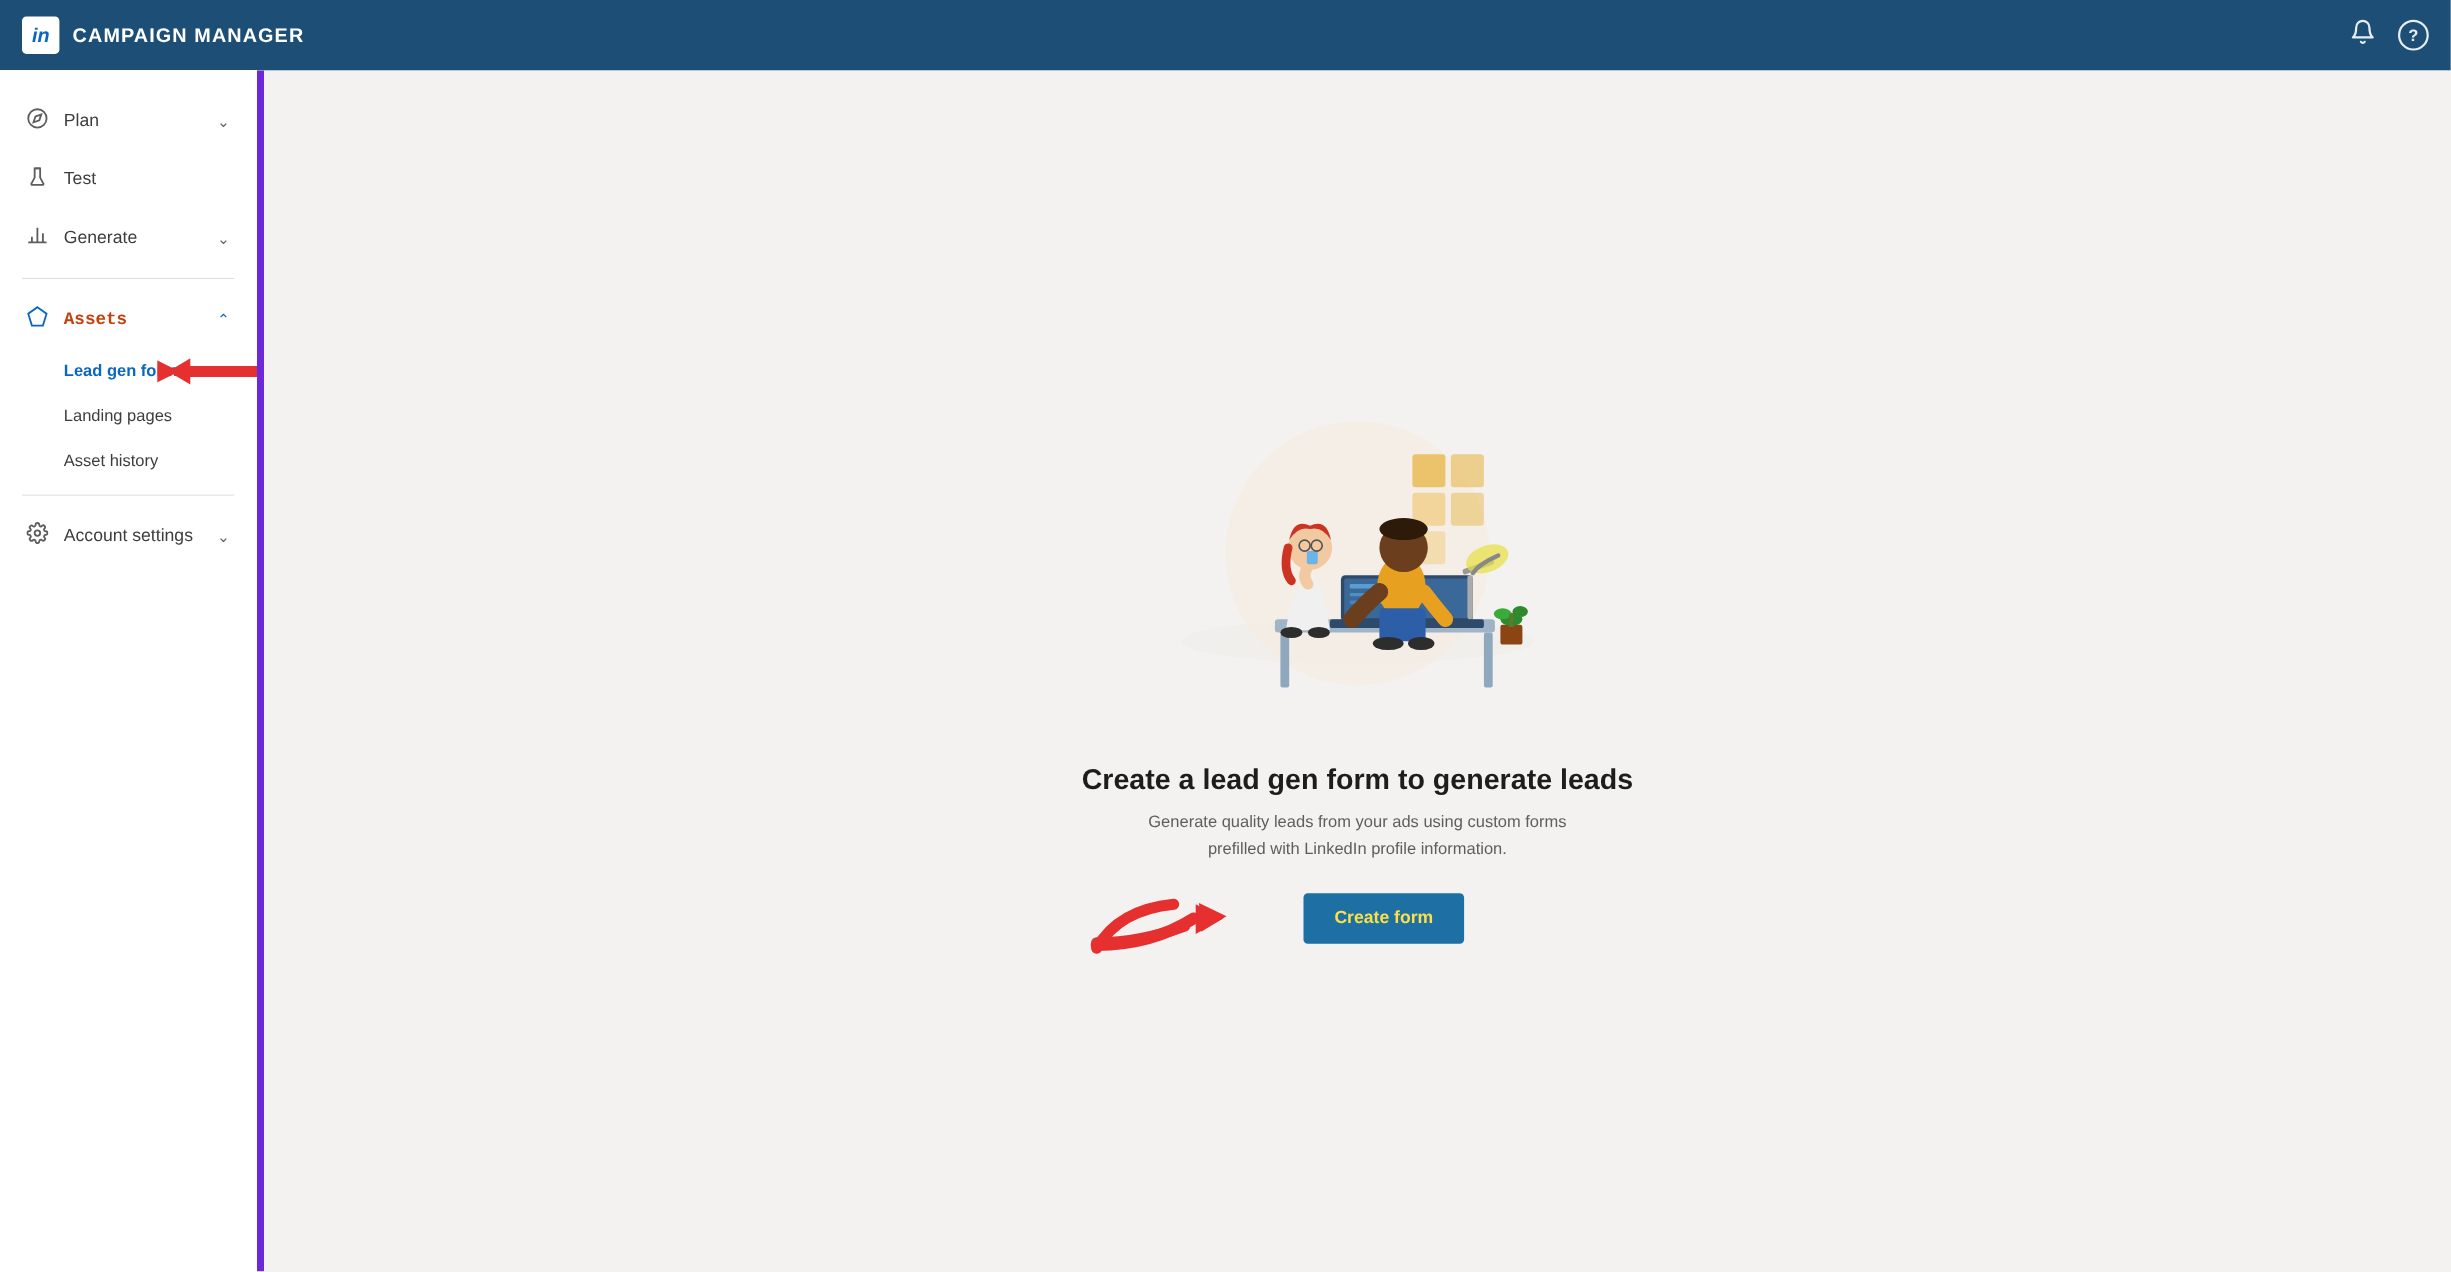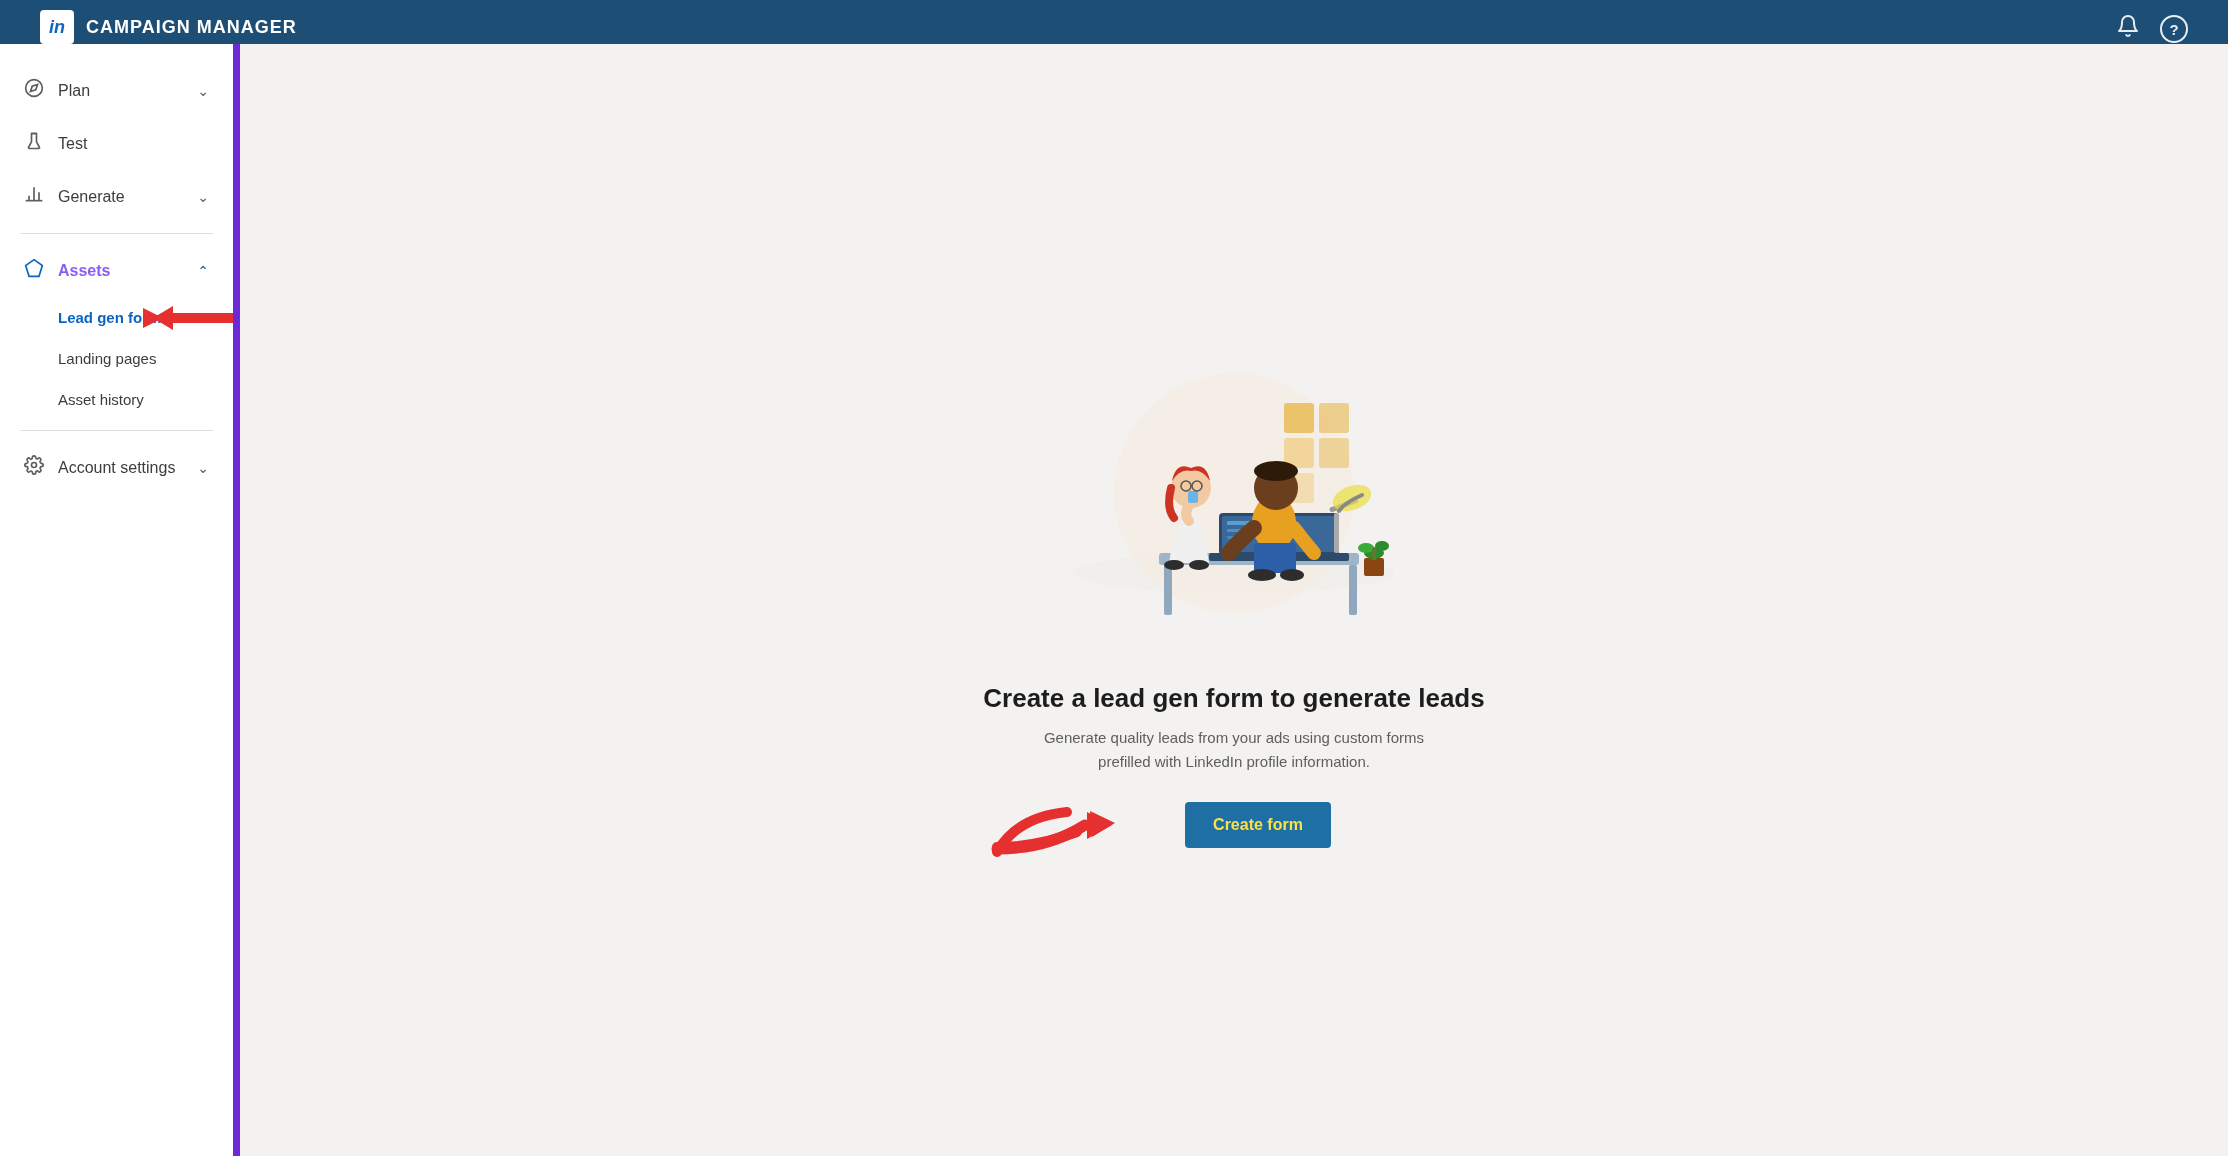--- a/index.html
+++ b/index.html
@@ -1,25 +1,25 @@
 <!DOCTYPE html>
 <html><head>
   <meta charset="utf-8">
   <style>
     * { box-sizing: border-box; margin: 0; padding: 0; }
     body { font-family: -apple-system, BlinkMacSystemFont, 'Segoe UI', Arial, sans-serif; background: #f3f2f0; display: flex; flex-direction: column; height: 100vh; overflow: hidden; }
 
     
     .header {
       background: #1d4f76;
-      height: 44px;
-      display: flex;
-      align-items: flex-end;
+      height: 64px;
+      display: flex;
+      align-items: center;
       justify-content: space-between;
-      padding: 0 40px;
+      padding: 0 20px;
       flex-shrink: 0;
     }
     .header-left { display: flex; align-items: center; gap: 12px; }
     .linkedin-logo {
       background: white;
       color: #0a66c2;
       font-weight: 900;
       font-size: 18px;
       width: 34px;
       height: 34px;
@@ -197,21 +197,21 @@
 
     <hr class="sidebar-divider">
 
     <div class="sidebar-item active">
       <div class="item-left">
         <span class="item-icon" style="color:#0a66c2;">
           <svg width="20" height="20" viewBox="0 0 24 24" fill="none" stroke="#0a66c2" stroke-width="2">
             <polygon points="12 2 22 9 18 22 6 22 2 9 12 2"></polygon>
           </svg>
         </span>
-        <span class="item-label" style="color:#8b5cf6;">Assets</span>
+        <span class="item-label" style="color:#c2410c;font-family:Liberation Mono, monospace;">Assets</span>
       </div>
       <span class="chevron" style="color:#0a66c2;">⌃</span>
     </div>
 
     <div style="position:relative;">
       <div class="sidebar-subitem active">Lead gen forms</div>
 
       <svg style="position:absolute;right:-30px;top:50%;transform:translateY(-50%);pointer-events:none;z-index:10;" width="120" height="60" viewBox="0 0 120 60">
         <defs>
           <marker id="arrowhead-left" markerWidth="8" markerHeight="8" refX="0" refY="4" orient="auto">

